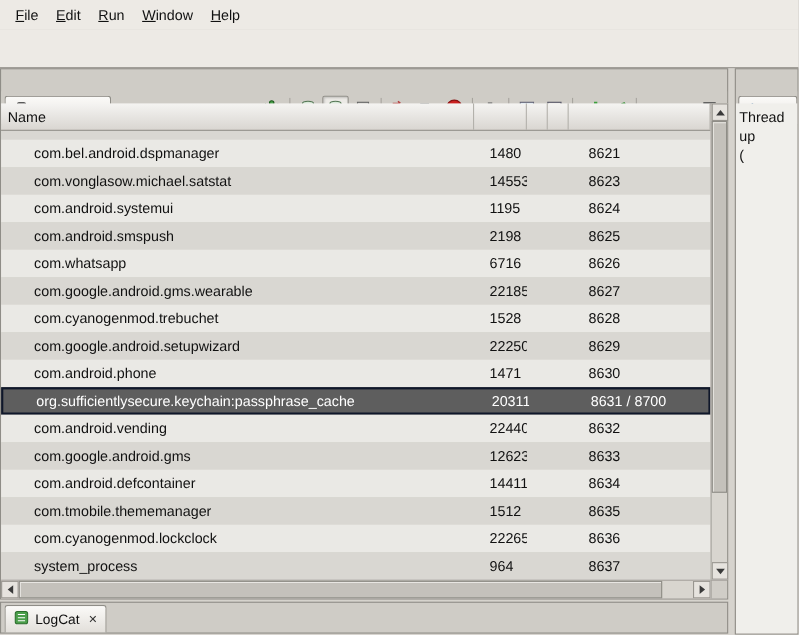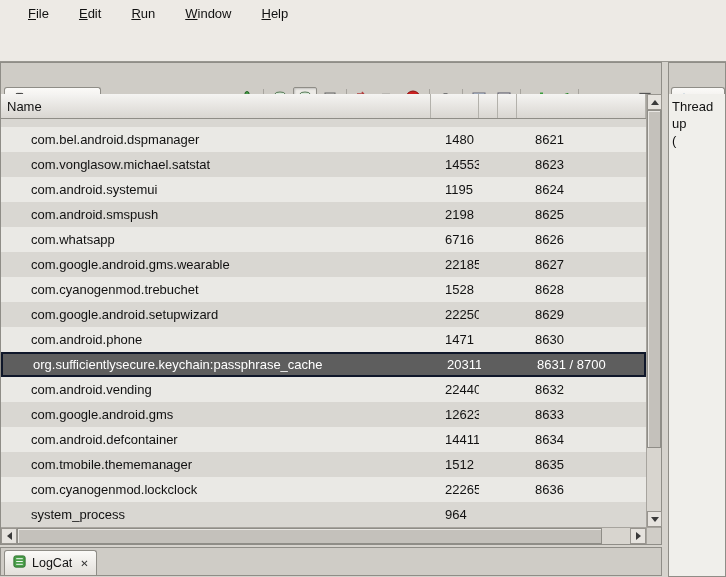--- a/index.html
+++ b/index.html
@@ -11,21 +11,21 @@
     color:#111;
     position:relative;
   }
 
   
   .menubar {
     position:absolute; top:0; left:0; right:0; height:27px;
     background:#edeae5;
     display:flex; align-items:center; padding:0 6px;
   }
-  .menu-item { padding:4px 8px; cursor:default;margin-left:14px; }
+  .menu-item { padding:4px 8px; cursor:default; }
   .menu-item u { text-decoration:underline; }
 
   .toolbar-strip {
     position:absolute; top:27px; left:0; right:0; height:35px;
     background:#edeae5;
     border-bottom:1px solid #989690;
   }
 
   
   .devices-panel {
@@ -397,20 +397,21 @@
     <span class="cell c-pid">22265</span>
     <span class="cell c-e1"></span>
     <span class="cell c-e2"></span>
     <span class="cell c-port">8636</span>
   </div>
       <div class="trow dark">
     <span class="cell c-name">system_process</span>
     <span class="cell c-pid">964</span>
     <span class="cell c-e1"></span>
     <span class="cell c-e2"></span>
+    <span class="cell c-port">8637</span>
   </div>
     </div>
 
   <div class="vscroll">
     <span class="sb-btn up">
         <span class="arr-up"></span>
       </span>
     <span class="sb-thumb"></span>
     <span class="sb-btn down">
         <span class="arr-down"></span>

